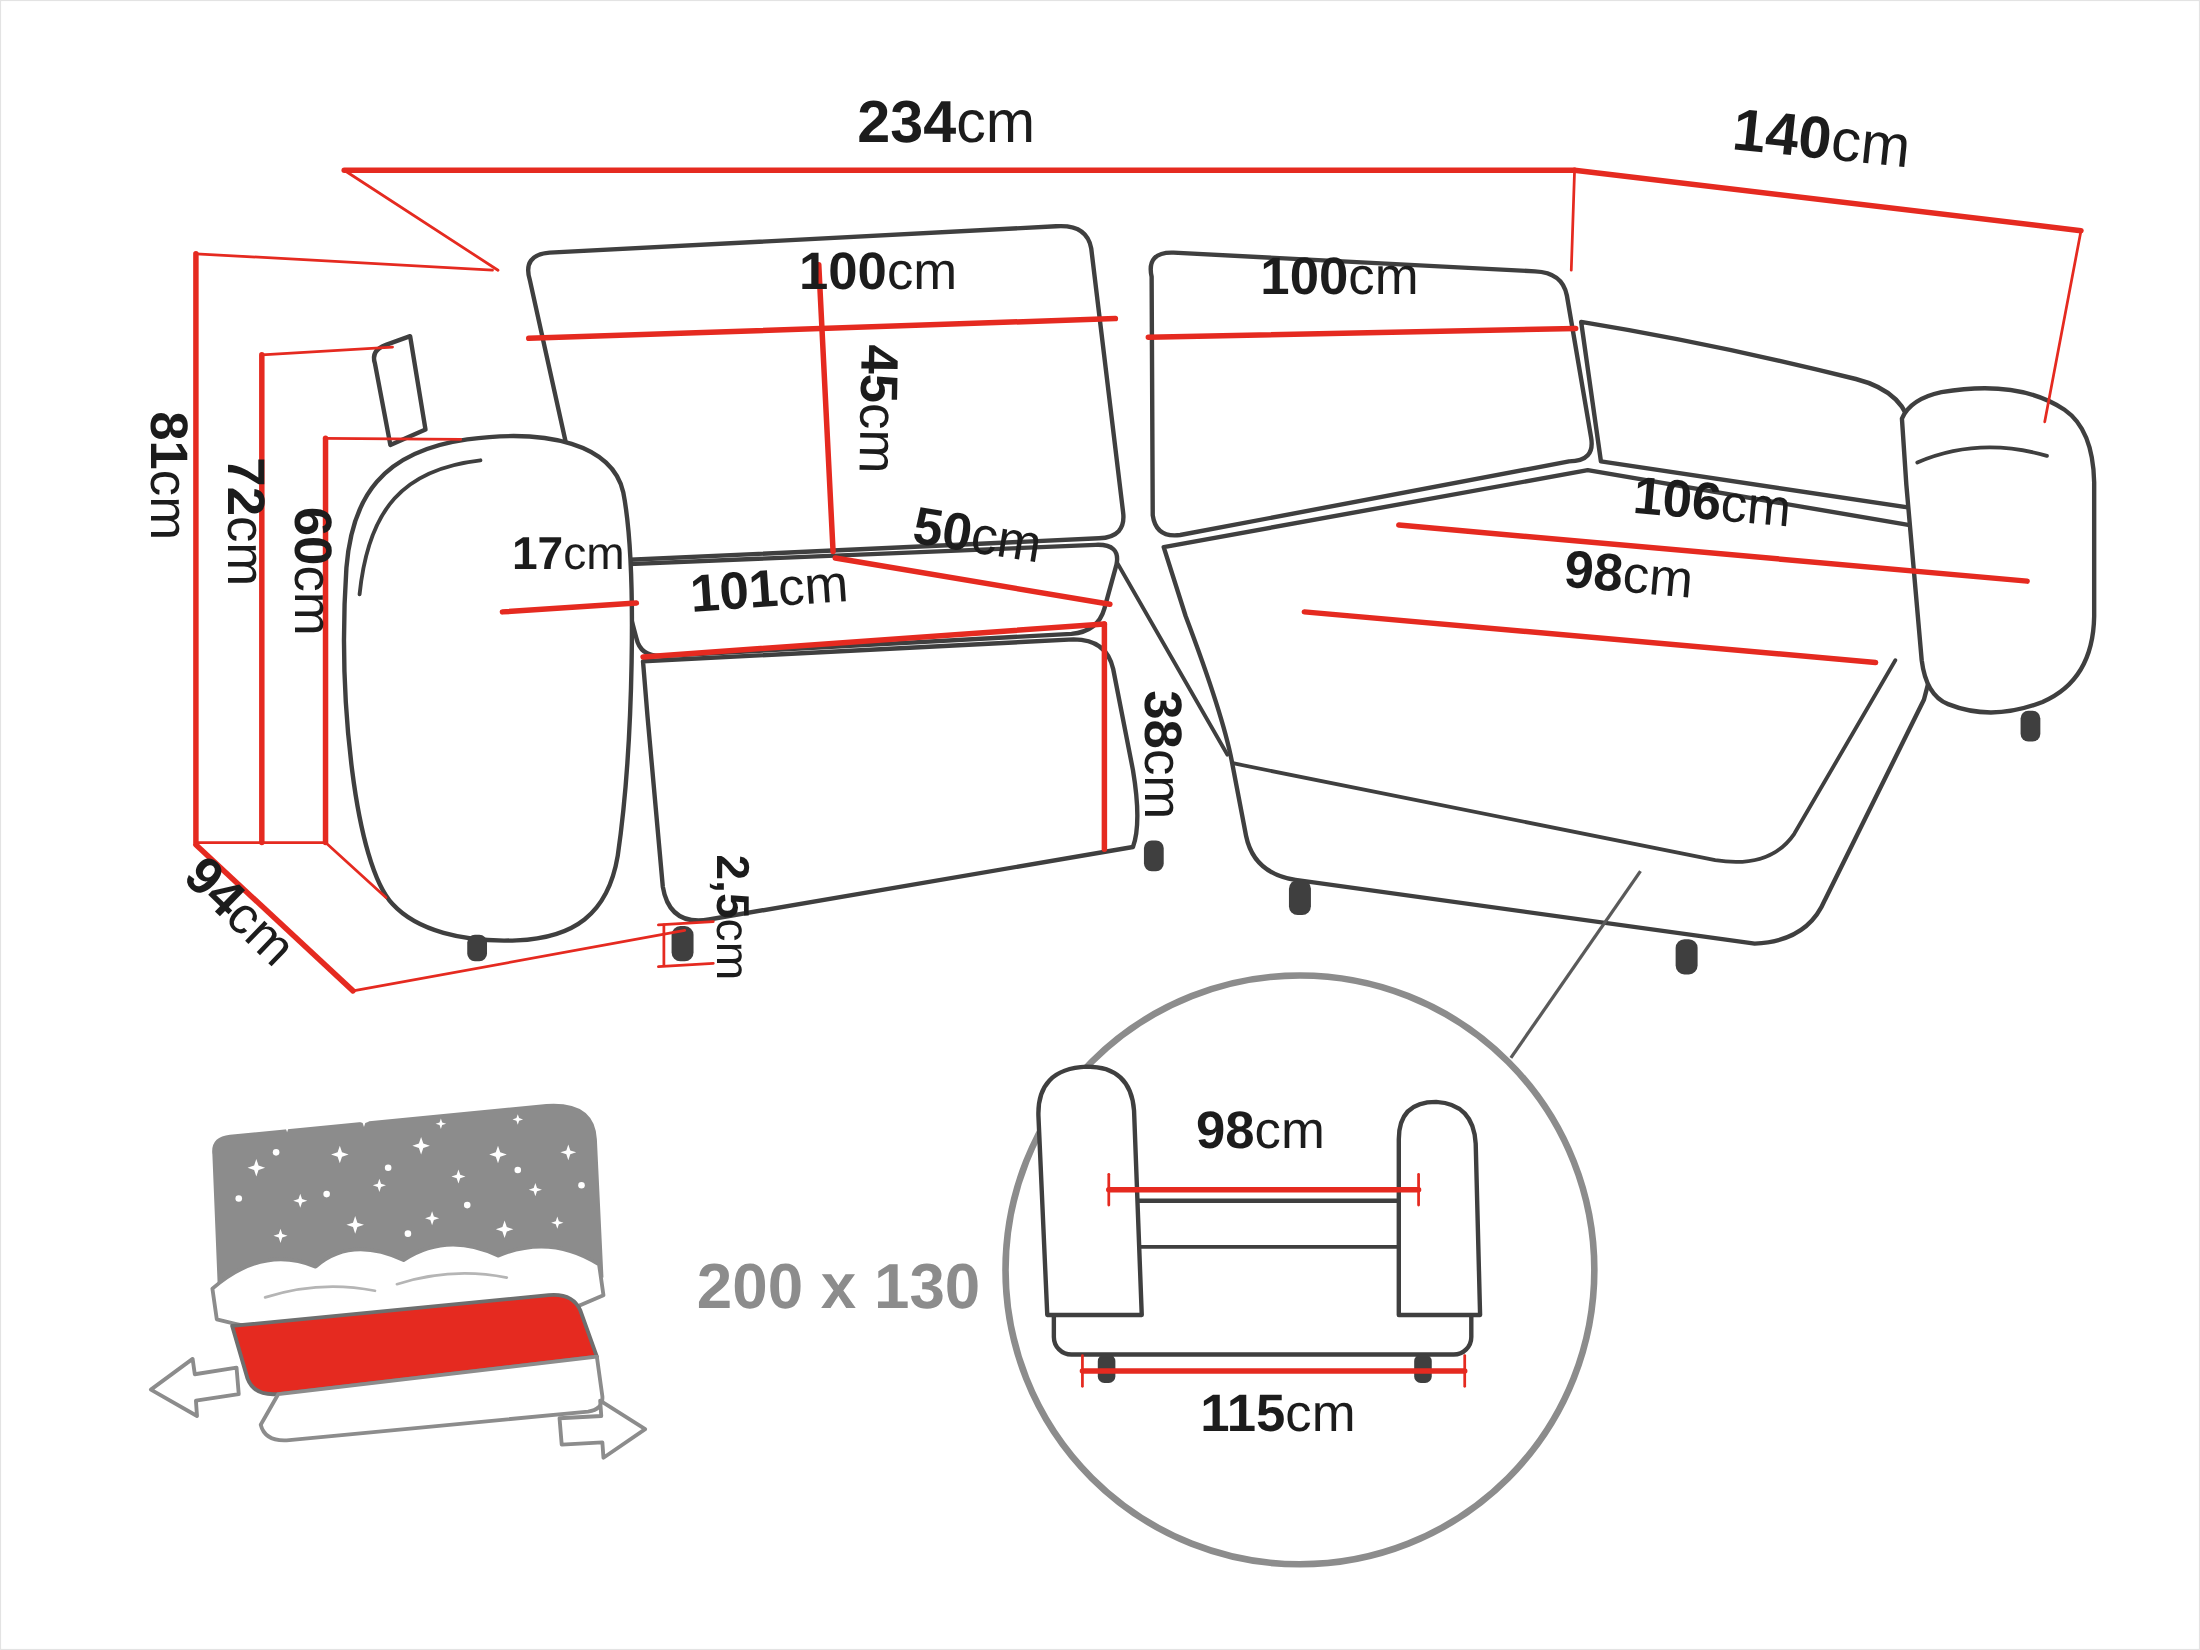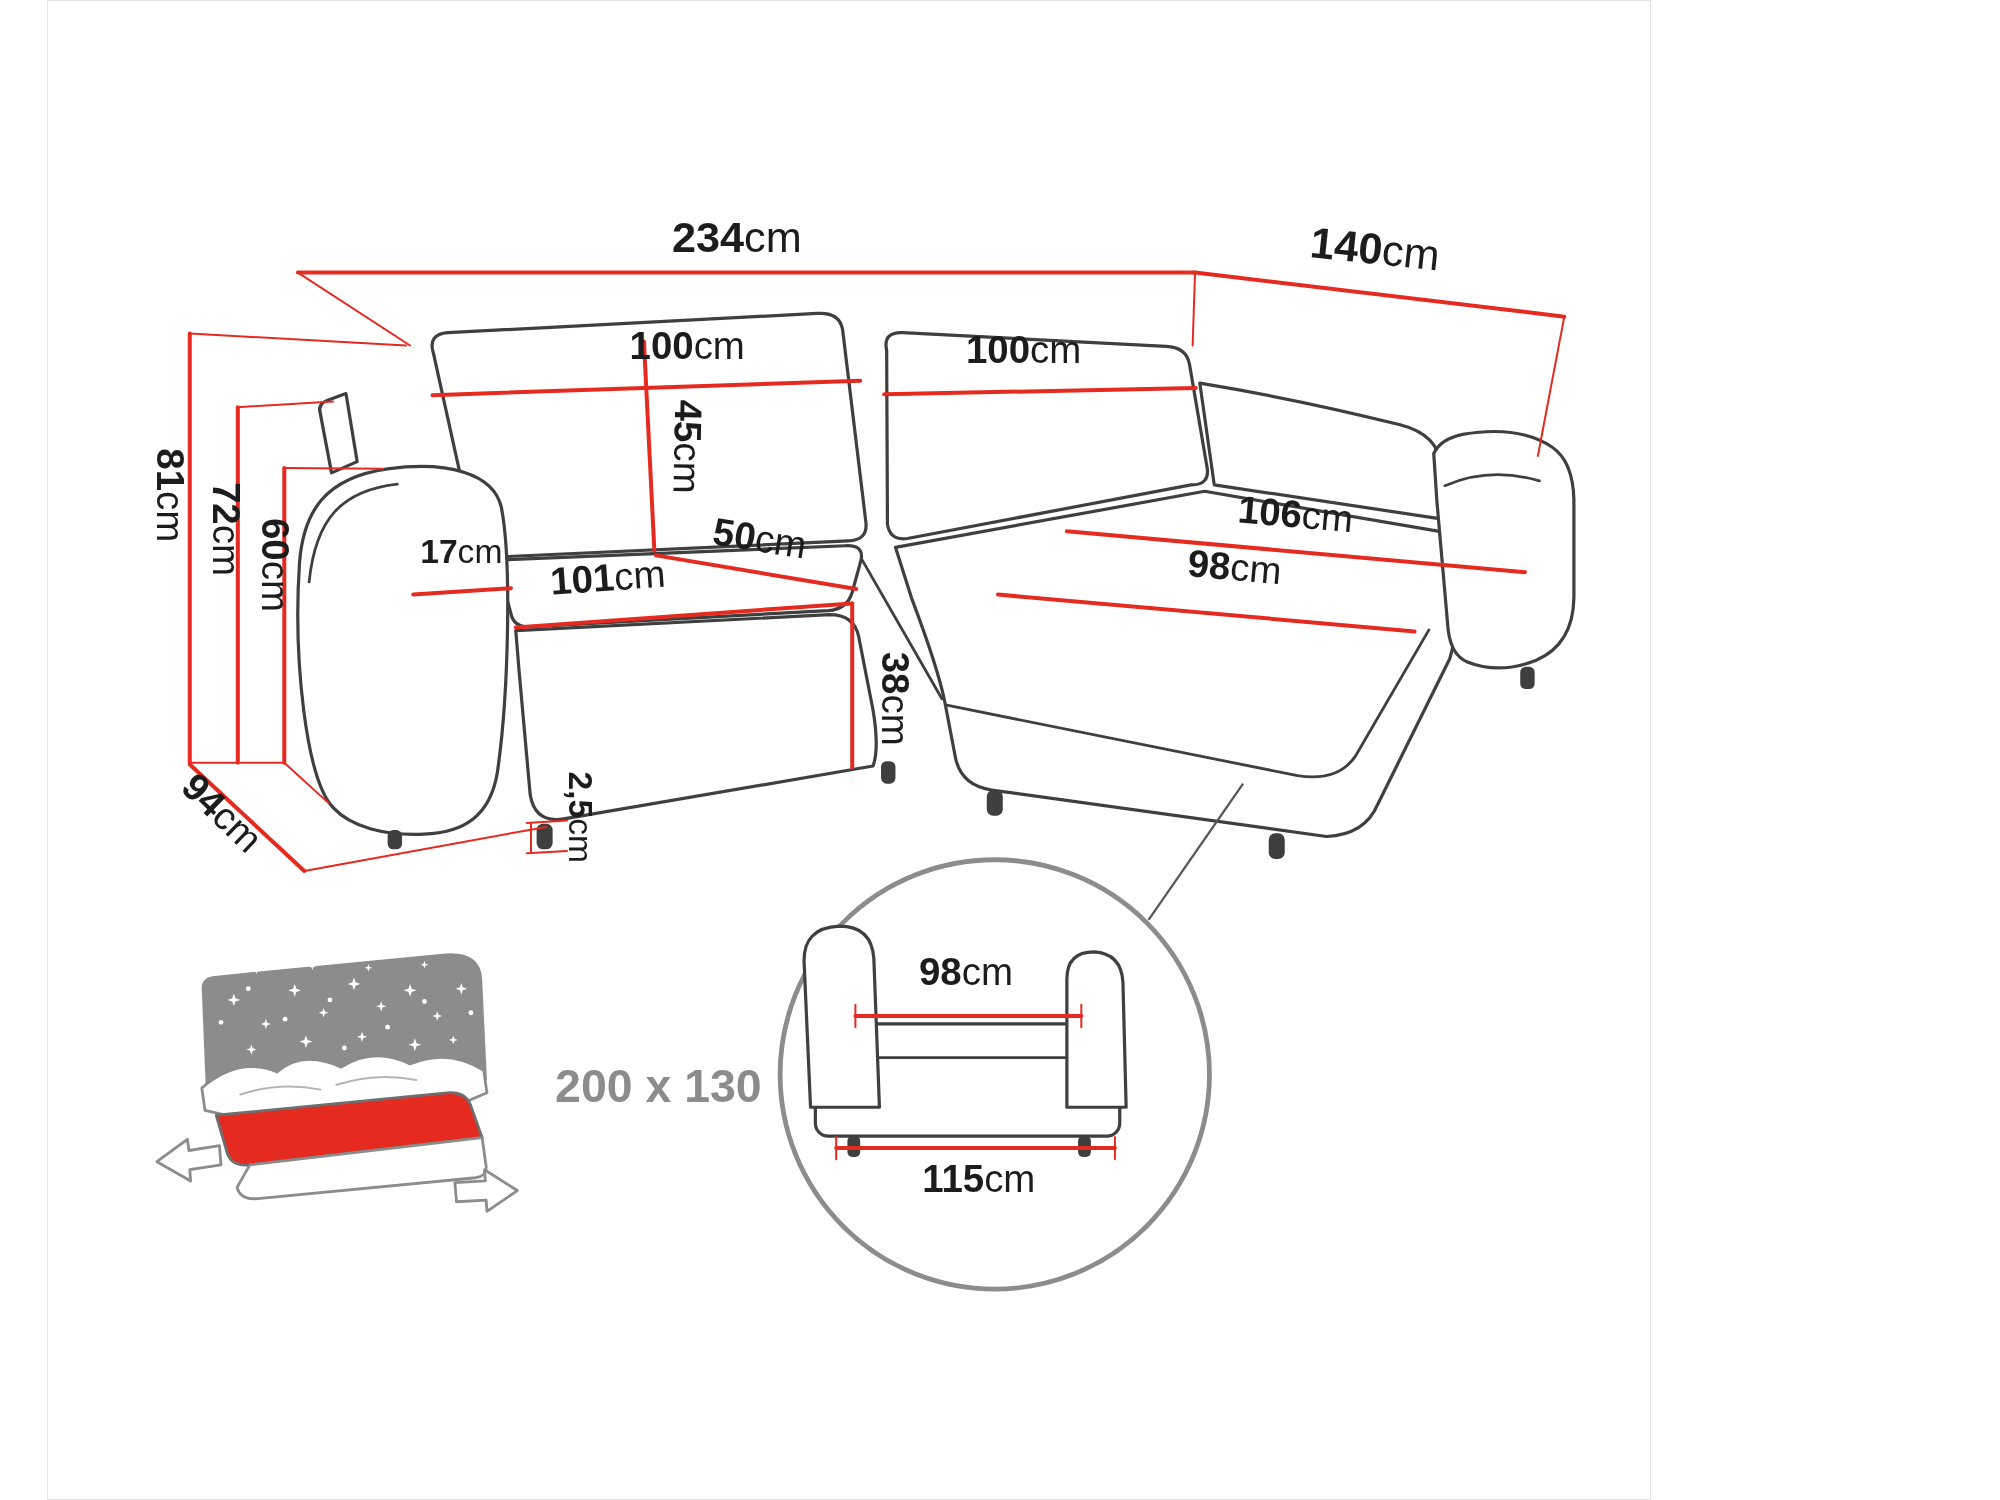--- a/index.html
+++ b/index.html
@@ -1,20 +1,19 @@
 <!DOCTYPE html>
 <html style="--dim-red: #e52a20; --outline: #3f3f3f; --accent-gray: #8c8c8c;"><head>
 <meta charset="utf-8">
 <style>
   html,body { margin:0; padding:0; background:#ffffff; }
   .canvas {
-    position:relative; width:1604px; height:1500px;
+    position:relative; width:2000px; height:1500px;
     background:#ffffff; box-sizing:border-box; border:1px solid #e3e3e3;
     font-family:"Liberation Sans", sans-serif;
-    margin-left:47px;
   }
   svg { display:block; width:100%; height:100%; }
 
   .outline { fill:#ffffff; stroke:var(--outline,#3f3f3f); stroke-width:4; stroke-linejoin:round; stroke-linecap:round; }
   .seam    { fill:none;    stroke:var(--outline,#3f3f3f); stroke-width:3.5; stroke-linecap:round; }
   .foot    { fill:var(--outline,#3f3f3f); stroke:none; }
 
   .dim-line { stroke:var(--dim-red,#e52a20); stroke-width:5; stroke-linecap:round; fill:none; }
   .dim-ext  { stroke:var(--dim-red,#e52a20); stroke-width:2.5; stroke-linecap:round; fill:none; }
 

